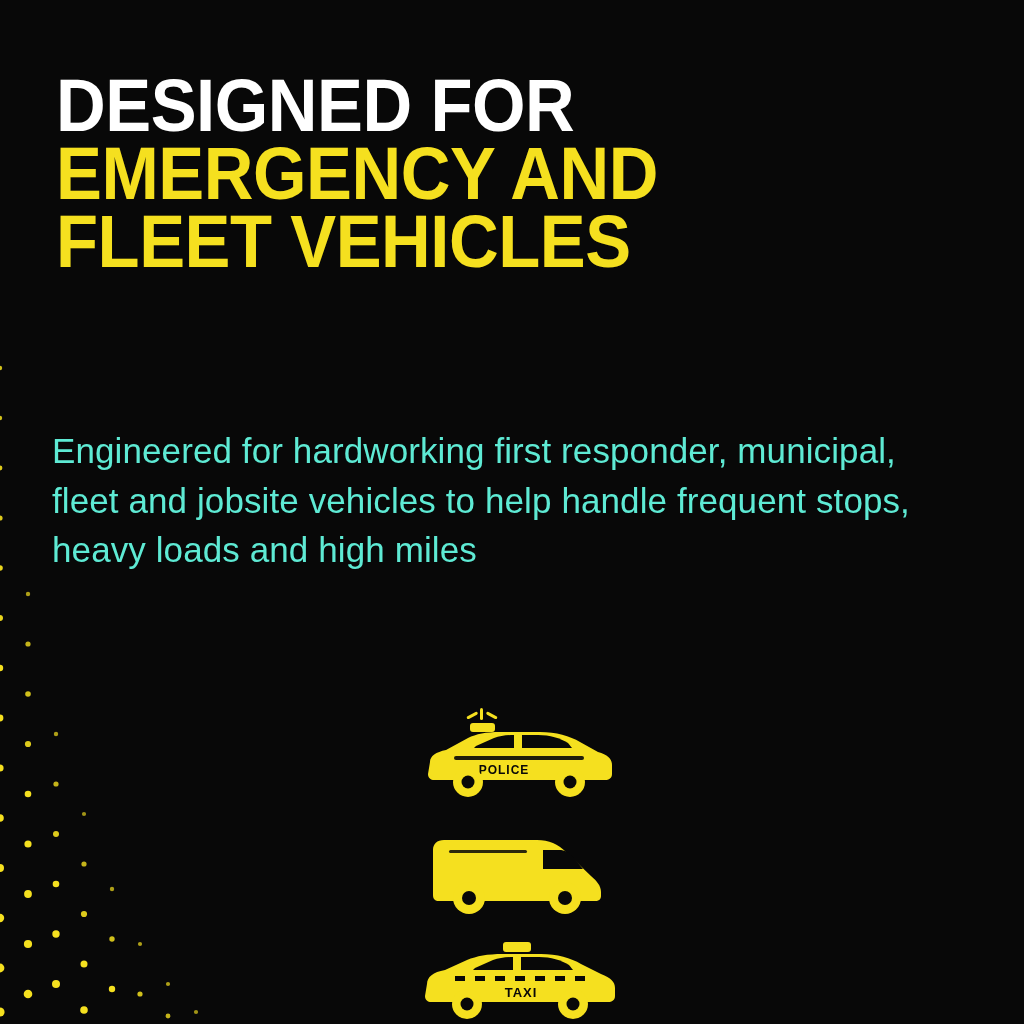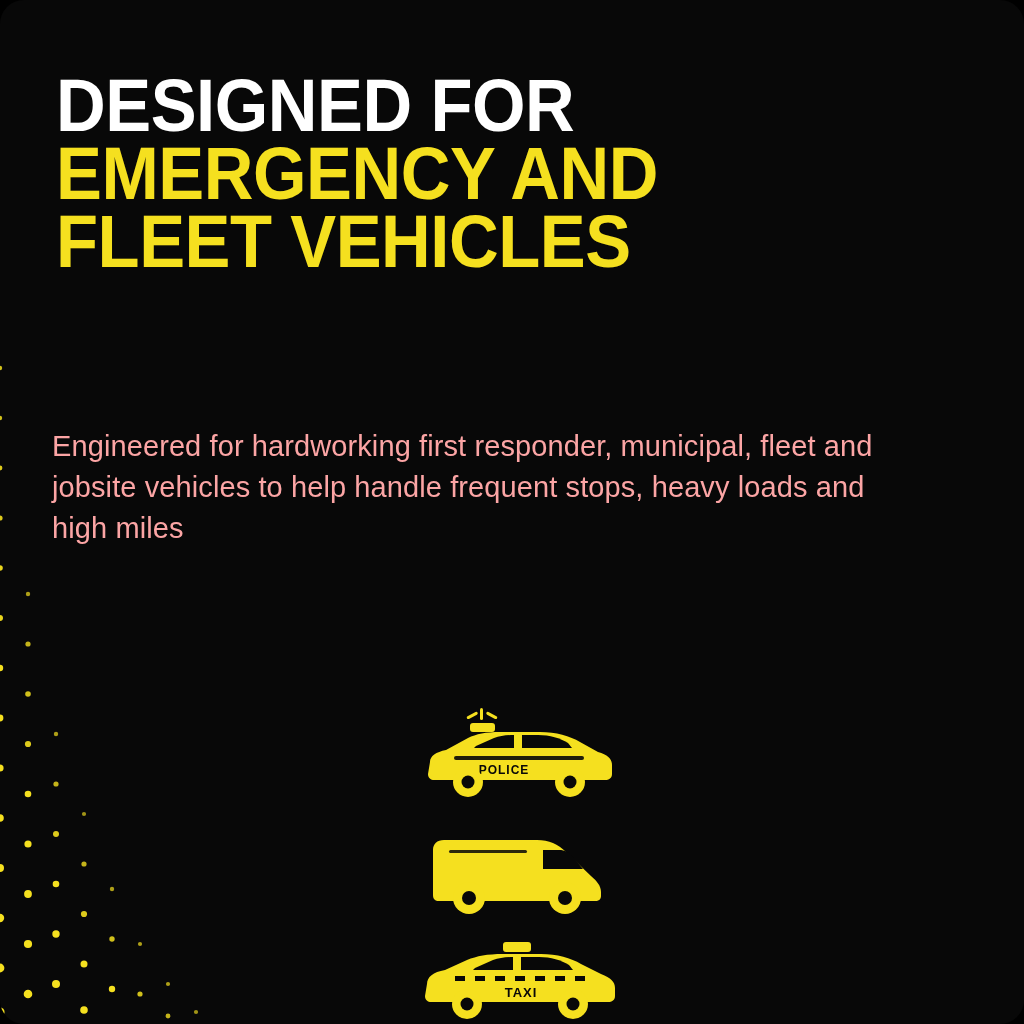--- a/index.html
+++ b/index.html
@@ -13,21 +13,20 @@
     overflow: hidden;
     font-family: "Liberation Sans", sans-serif;
     position: relative;
   }
 
   #banner {
     position: absolute;
     inset: 0;
     background: #080808;
     overflow: hidden;
-    border-radius: 24px;
   }
 
   
   .dots {
     position: absolute;
     left: -6px;
     bottom: 0;
     width: 230px;
     height: 680px;
     pointer-events: none;
@@ -53,22 +52,22 @@
   }
   .hl-line.white { color: #ffffff; }
   .hl-line.yellow { color: #f5e01f; }
 
   
   .subcopy {
     position: absolute;
     left: 52px;
     top: 420px;
     width: 870px;
-    color: #fca5a5;
-    font-size: 29px;
+    color: #5eead4;
+    font-size: 35px;
     line-height: 1.42;
     font-weight: 400;
     letter-spacing: 0.1px;
     margin-top: 6px;
   }
 
   
   .icon-row {
     position: absolute;
     left: 120px;

